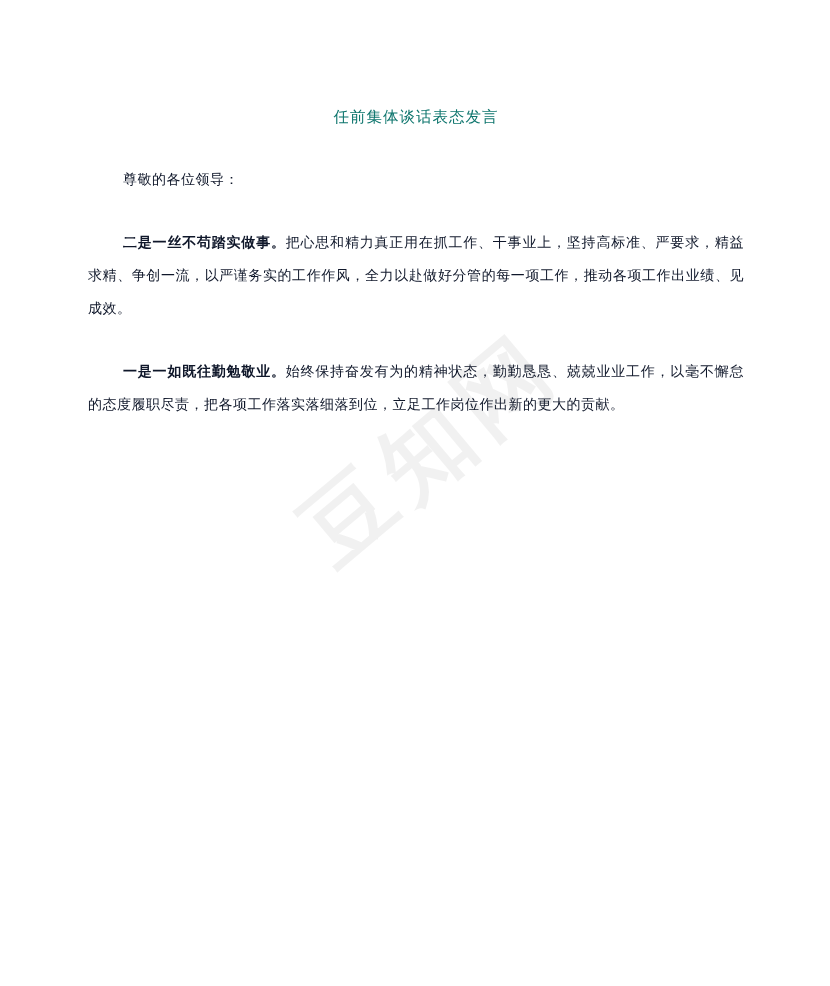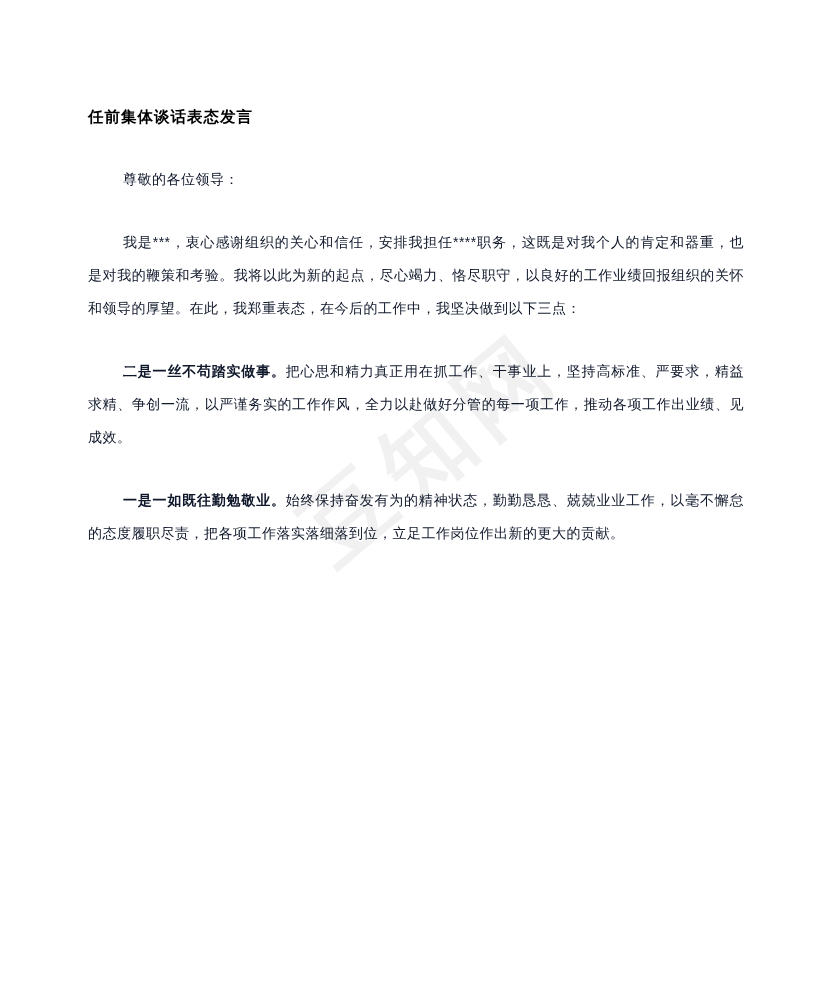--- a/index.html
+++ b/index.html
@@ -14,25 +14,26 @@
     height: 986px;
     background: #ffffff;
     box-sizing: border-box;
     padding: 100px 86px 0 88px;
     font-family: "Liberation Sans", "DejaVu Sans", sans-serif;
     color: #262626;
     overflow: hidden;
   }
   .doc-title {
     margin: 0 0 30px 0;
+    text-align: center;
     font-size: 15.5px;
-    font-weight: 700;
+    font-weight: 400;
     letter-spacing: 1px;
     line-height: 33px;
-    color: #000000;
+    color: #0f766e;
   }
   .para {
     margin: 0 0 30px 0;
     font-size: 14px;
     line-height: 33px;
     letter-spacing: 0.5px;
     text-align: justify;
     text-indent: 2.5em;
     color: #0f172a;
   }
@@ -65,23 +66,20 @@
 <body>
 
 <div class="page">
 
   <div class="watermark">豆知网</div>
 
   <h1 class="doc-title">任前集体谈话表态发言</h1>
 
   <p class="para salutation">尊敬的各位领导：</p>
 
-  <p class="para">
-    <span>我是***，衷心感谢组织的关心和信任，安排我担任****职务，这既是对我个人的肯定和器重，也是对我的鞭策和考验。我将以此为新的起点，尽心竭力、恪尽职守，以良好的工作业绩回报组织的关怀和领导的厚望。在此，我郑重表态，在今后的工作中，我坚决做到以下三点：</span>
-  </p>
 
   <p class="para">
     <span class="lead">二是一丝不苟踏实做事。</span><span>把心思和精力真正用在抓工作、干事业上，坚持高标准、严要求，精益求精、争创一流，以严谨务实的工作作风，全力以赴做好分管的每一项工作，推动各项工作出业绩、见成效。</span>
   </p>
 
   <p class="para">
     <span class="lead">一是一如既往勤勉敬业。</span><span>始终保持奋发有为的精神状态，勤勤恳恳、兢兢业业工作，以毫不懈怠的态度履职尽责，把各项工作落实落细落到位，立足工作岗位作出新的更大的贡献。</span>
   </p>
 
 

